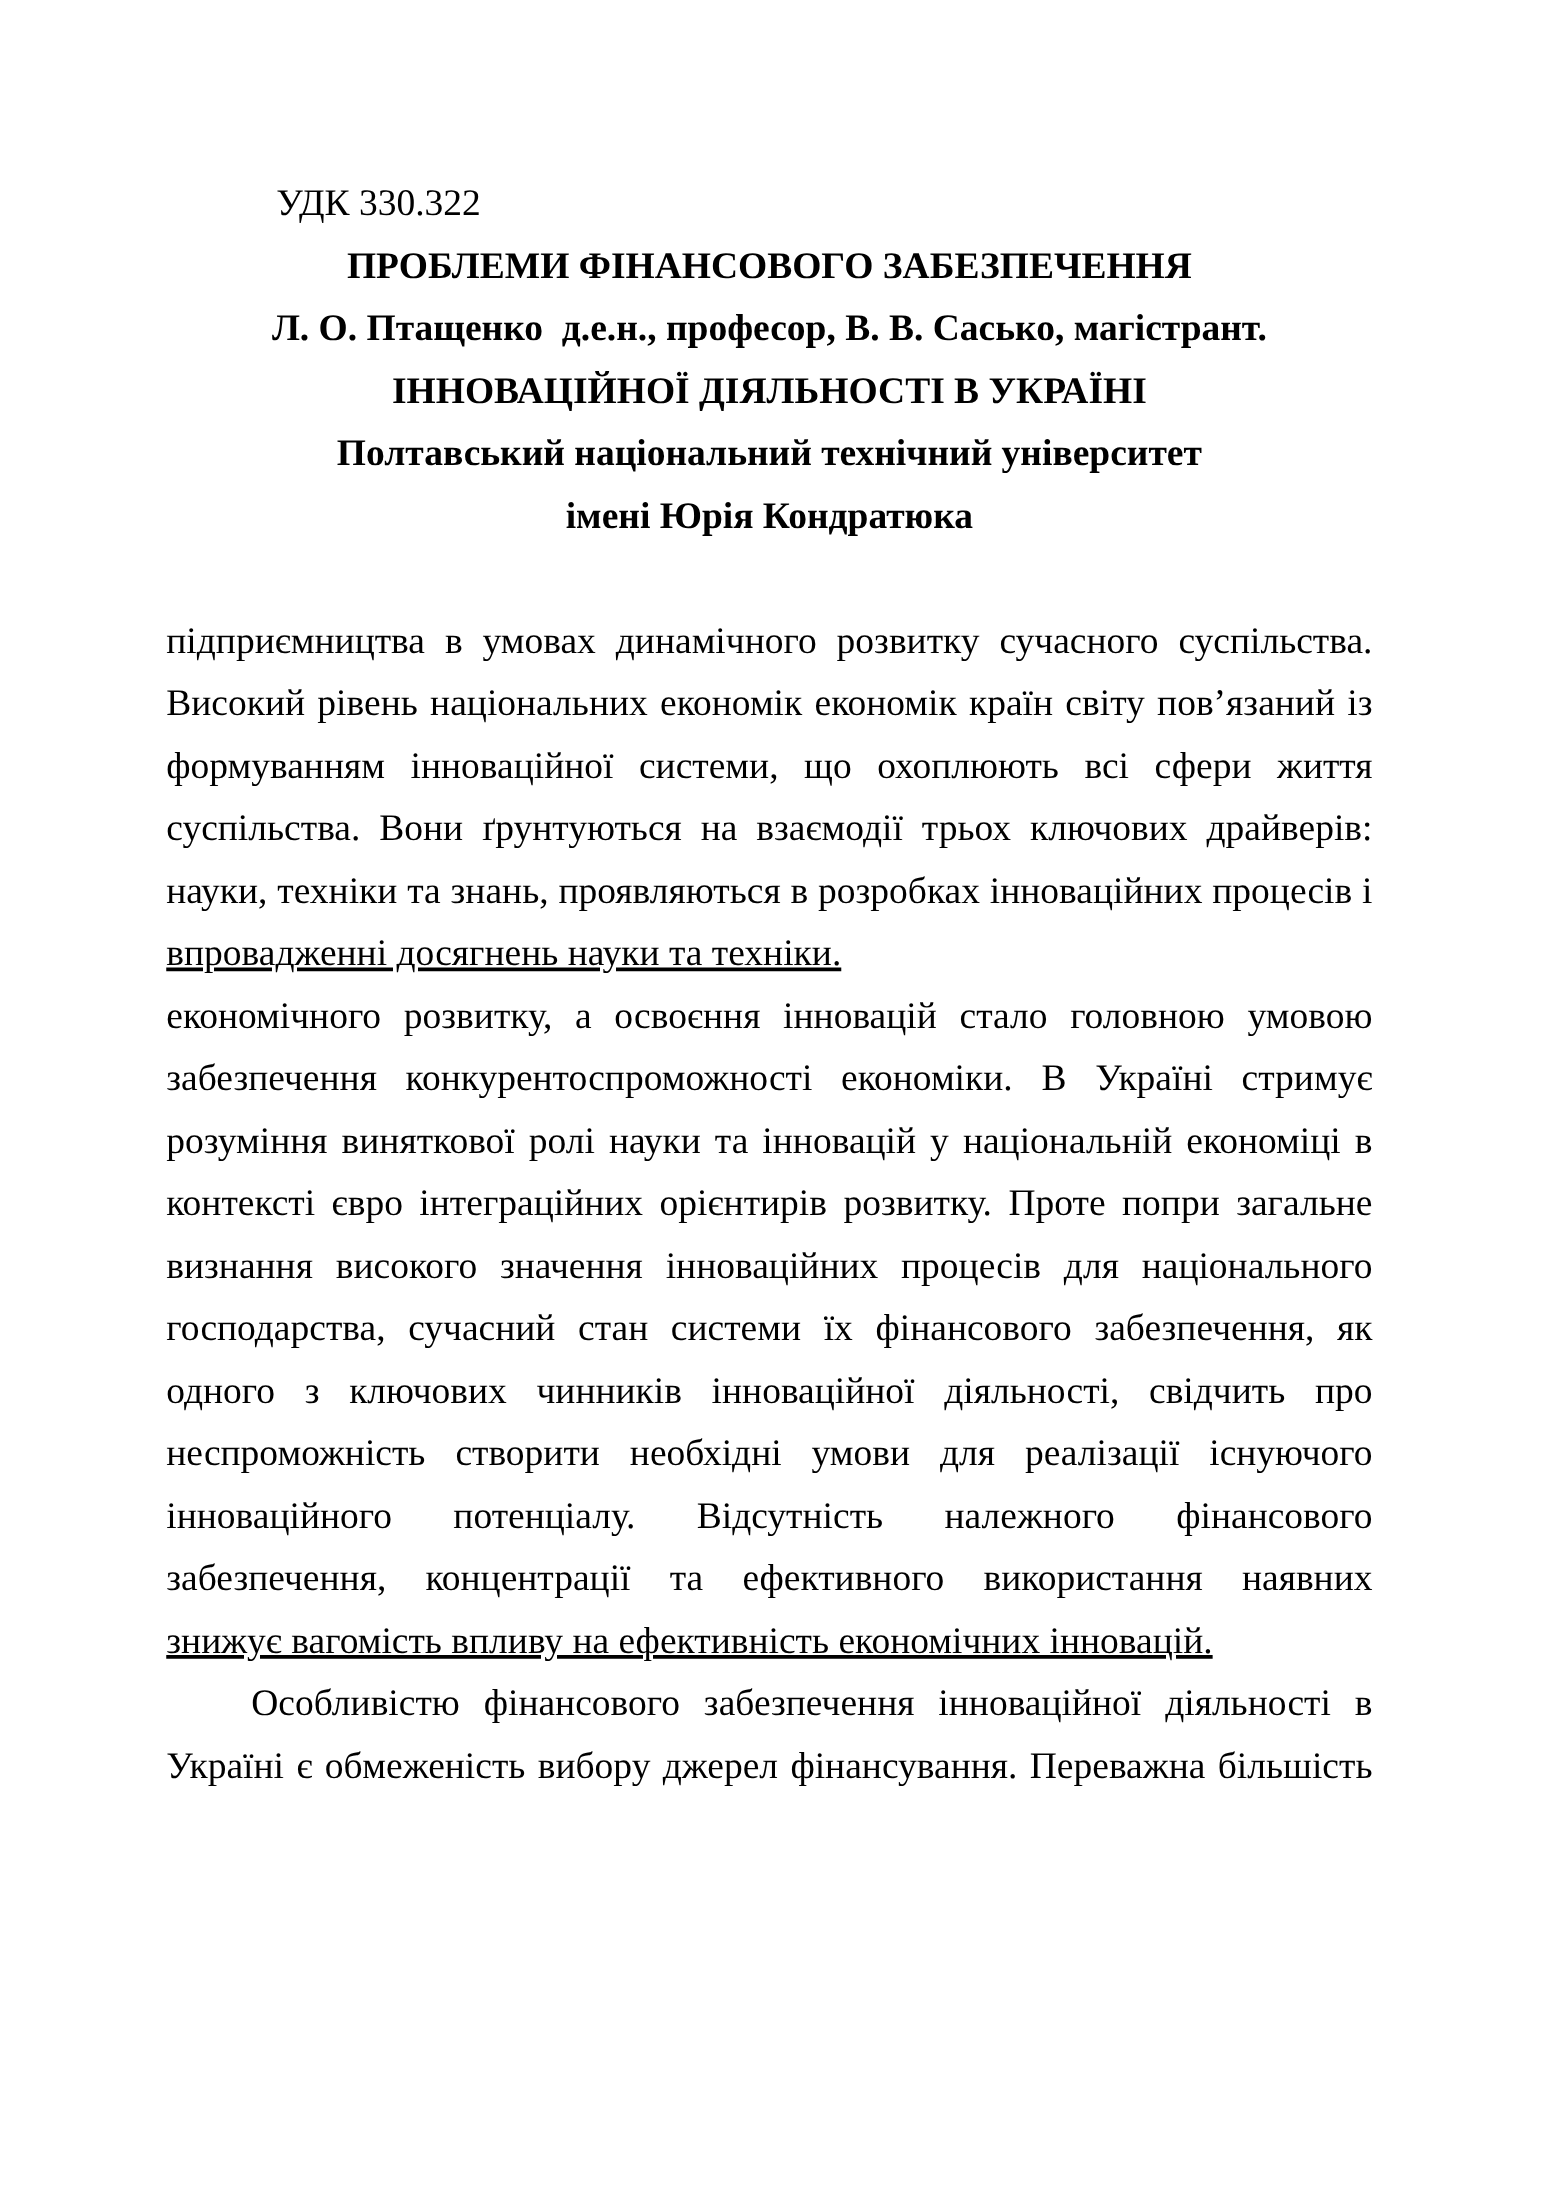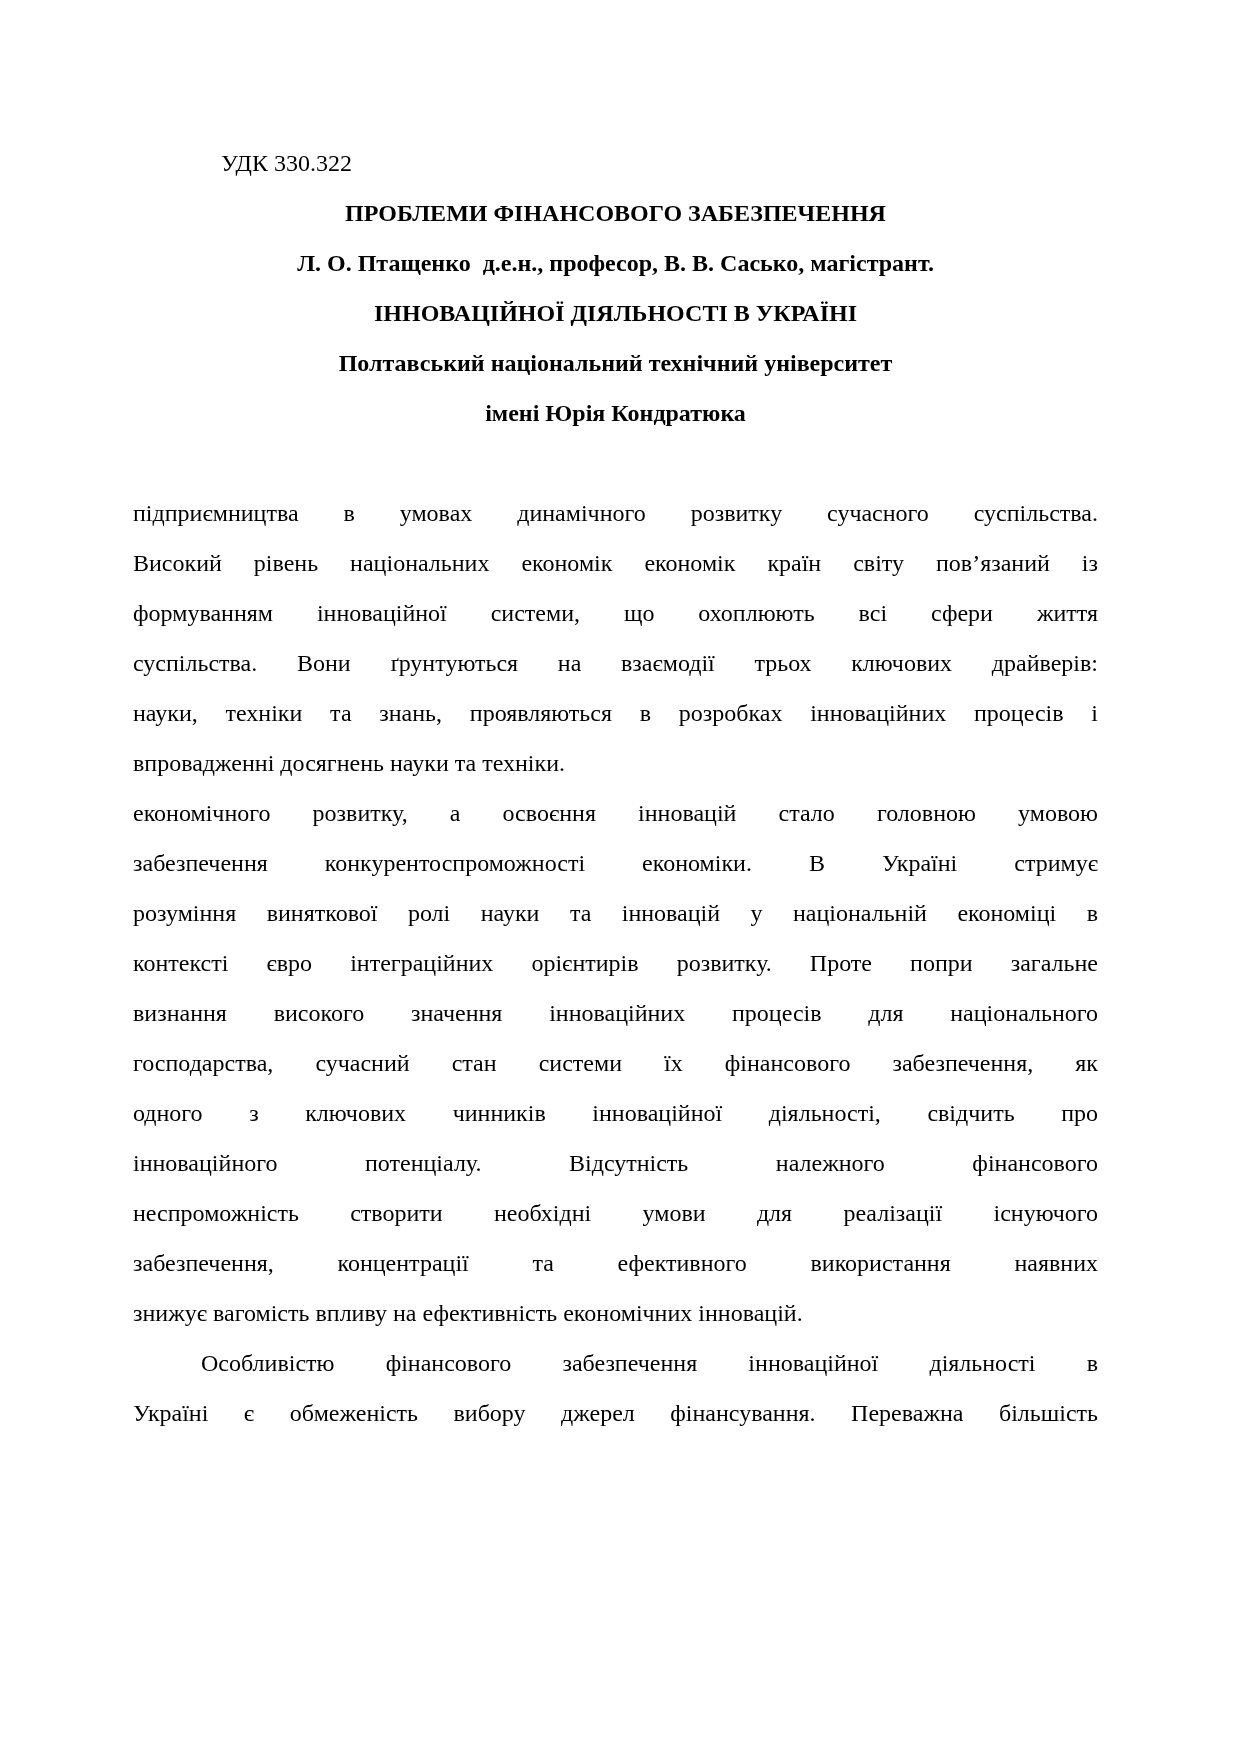--- a/index.html
+++ b/index.html
@@ -3,34 +3,34 @@
 <meta charset="utf-8">
 <style>
   html, body { margin: 0; padding: 0; background: #e8e8e8; }
   .page {
     position: relative;
     width: 1240px;
     height: 1754px;
     background: #ffffff;
     color: #000000;
     font-family: "Liberation Serif", "DejaVu Serif", serif;
-    font-size: 24px;
+    font-size: 30px;
     overflow: hidden;
     margin: 0 auto;
   }
   .content {
     position: absolute;
     left: 133px;
     top: 138px;
     width: 965px;
     line-height: 50px;
   }
   .ln { height: 50px; }
   .j  { text-align: justify; text-align-last: justify; -moz-text-align-last: justify; }
-  .last { text-align: justify; text-align-last: left; -moz-text-align-last: left; }
+  .last { text-align: justify; text-align-last: left; text-decoration: underline; -moz-text-align-last: left; }
   .ind { text-indent: 68px; }
   .center { text-align: left; text-align-last: center; -moz-text-align-last: center; }
   .bold { font-weight: bold; }
   .udc-line { text-align: left; text-indent: 88px; }
   .spacer { height: 50px; }
 </style>
 </head>
 <body>
 
 <div class="page">
@@ -52,22 +52,22 @@
     <div class="ln j">науки, техніки та знань, проявляються в розробках інноваційних процесів і</div>
     <div class="ln last">впровадженні досягнень науки та техніки.</div>
 
     <div class="ln j">економічного розвитку, а освоєння інновацій стало головною умовою</div>
     <div class="ln j">забезпечення конкурентоспроможності економіки. В Україні стримує</div>
     <div class="ln j">розуміння виняткової ролі науки та інновацій у національній економіці в</div>
     <div class="ln j">контексті євро інтеграційних орієнтирів розвитку. Проте попри загальне</div>
     <div class="ln j">визнання високого значення інноваційних процесів для національного</div>
     <div class="ln j">господарства, сучасний стан системи їх фінансового забезпечення, як</div>
     <div class="ln j">одного з ключових чинників інноваційної діяльності, свідчить про</div>
+    <div class="ln j">неспроможність створити необхідні умови для реалізації існуючого</div>
     <div class="ln j">інноваційного потенціалу. Відсутність належного фінансового</div>
-    <div class="ln j">неспроможність створити необхідні умови для реалізації існуючого</div>
     <div class="ln j">забезпечення, концентрації та ефективного використання наявних</div>
     <div class="ln last">знижує вагомість впливу на ефективність економічних інновацій.</div>
 
     <div class="ln j ind">Особливістю фінансового забезпечення інноваційної діяльності в</div>
     <div class="ln j">Україні є обмеженість вибору джерел фінансування. Переважна більшість</div>
 
   </div>
 </div>
 
 </body></html>

